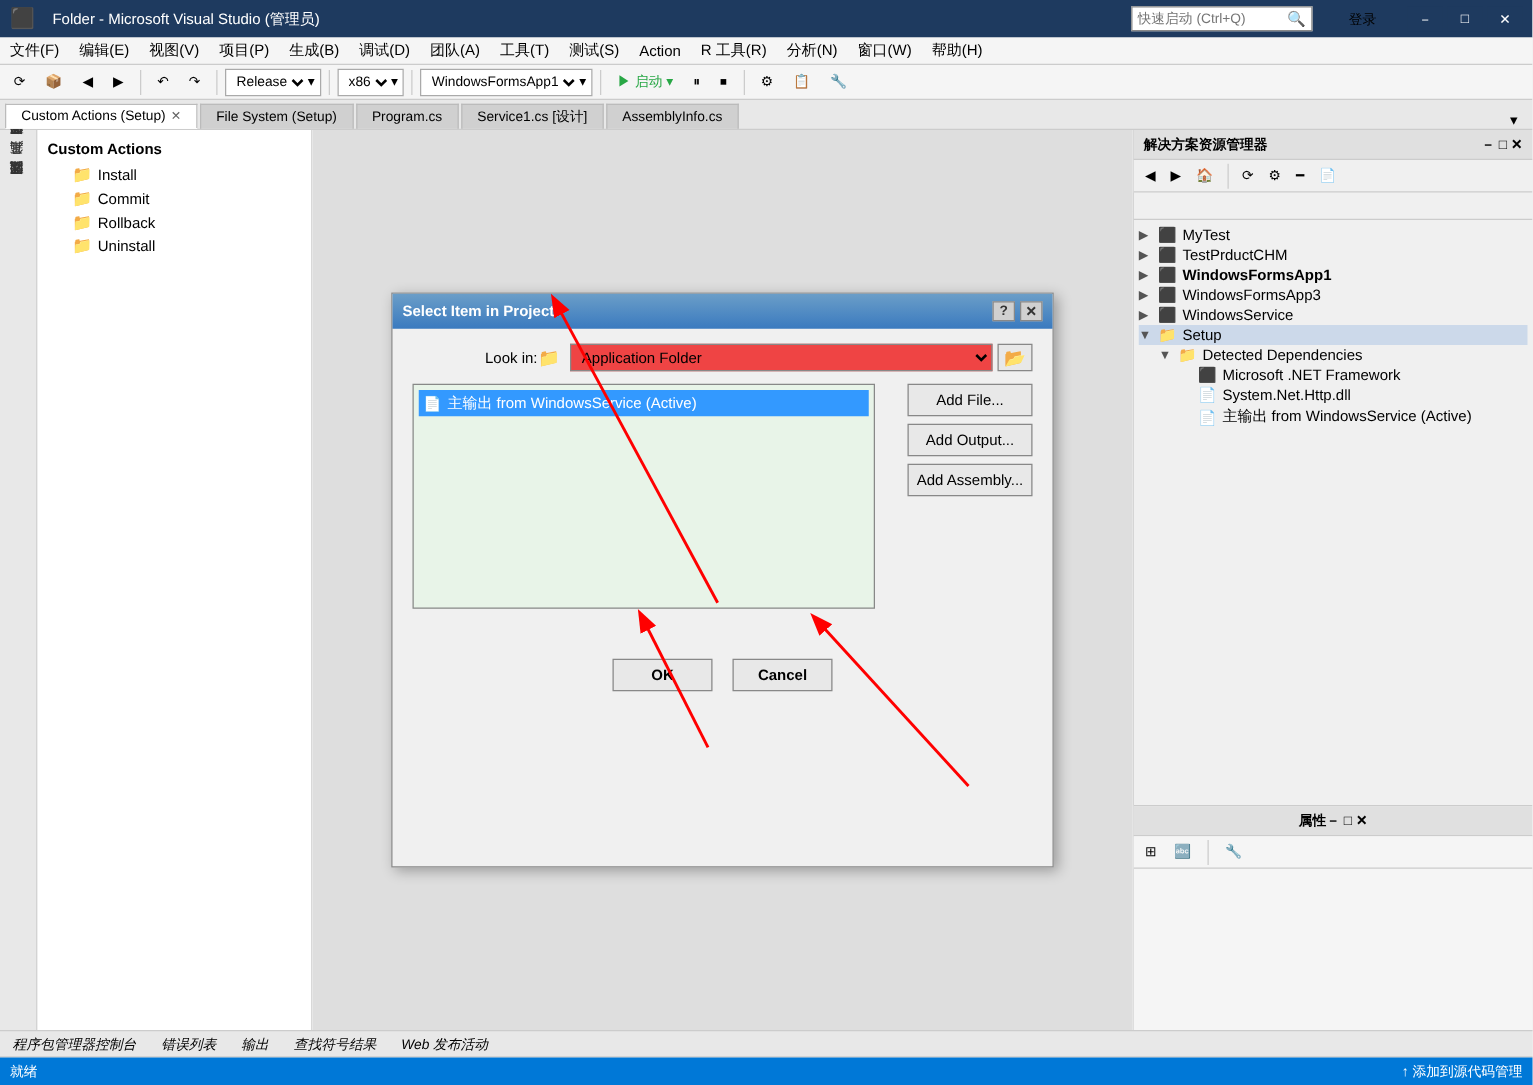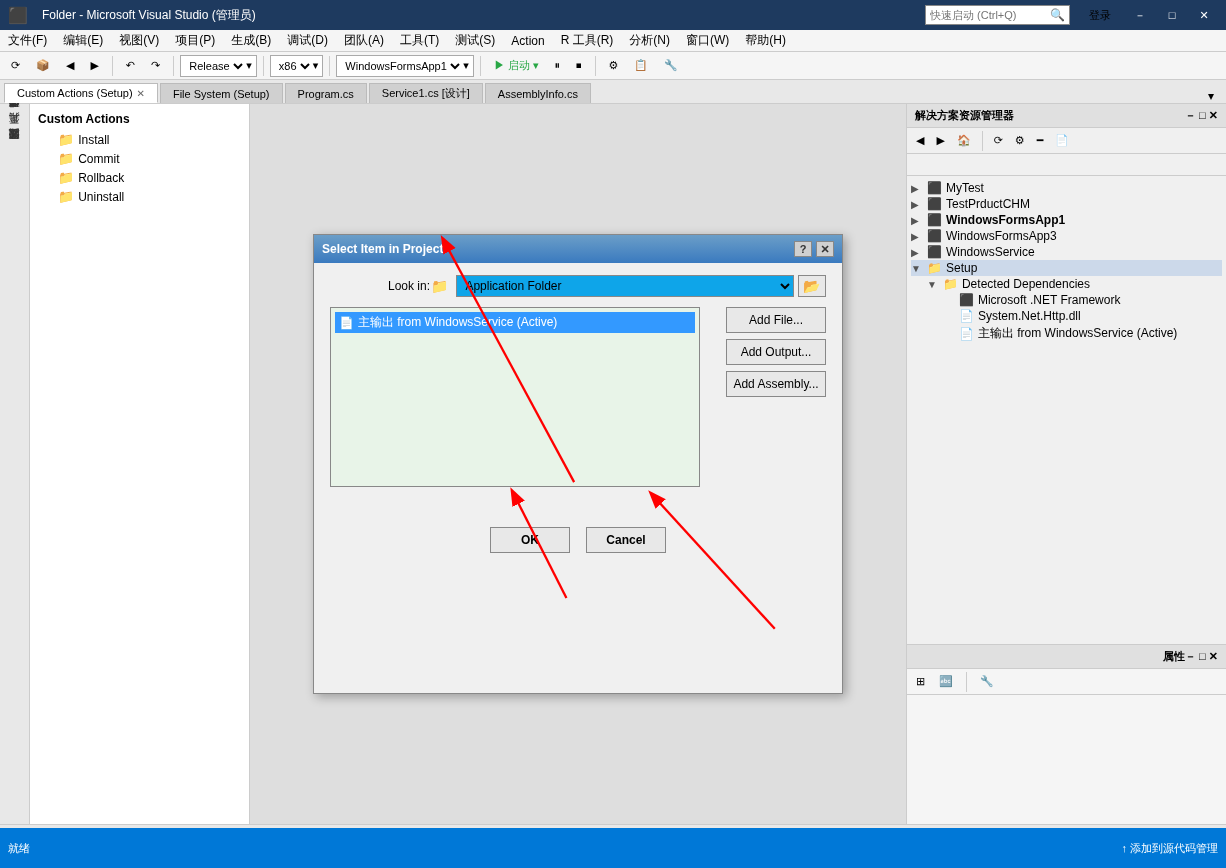--- a/index.html
+++ b/index.html
@@ -155,35 +155,35 @@
       border-top: 1px solid #ccc;
       background: #f5f5f5;
     }
     .properties-header {
       background: #e0e0e0;
       padding: 4px 8px;
       font-size: 11px;
       font-weight: bold;
       border-bottom: 1px solid #ccc;
       display: flex;
-      justify-content: flex-end;
+      justify-content: center;
     }
     .properties-toolbar {
       background: #f5f5f5;
       height: 26px;
       display: flex;
       align-items: center;
       padding: 0 4px;
       border-bottom: 1px solid #ccc;
       gap: 4px;
     }
 
     
     .status-bar {
-      height: 40px;
+      height: 22px;
       background: #0078d7;
       color: white;
       display: flex;
       align-items: center;
       padding: 0 8px;
       font-size: 11px;
       justify-content: space-between;
       position: absolute;
       bottom: 0;
       left: 0;
@@ -237,21 +237,21 @@
     }
     .modal-title-btns { display: flex; gap: 4px; }
     .modal-title-btn { width: 18px; height: 16px; background: #d0d0d0; border: 1px solid #888; display: flex; align-items: center; justify-content: center; cursor: pointer; font-size: 11px; font-weight: bold; color: #333; }
     .modal-body { padding: 12px 16px; }
     .form-row { display: flex; align-items: center; margin-bottom: 10px; }
     .form-label { width: 100px; font-size: 12px; text-align: right; margin-right: 1px; }
     .form-control-wrapper { display: flex; align-items: center; gap: 4px; flex: 1; }
     .form-select {
       height: 22px;
       border: 1px solid #888;
-      background: #0ea5e9;
+      background: #ef4444;
       font-size: 12px;
       padding: 0 4px;
       flex: 1;
     }
     .folder-browse-btn {
       width: 28px; height: 22px;
       background: #e8e8e8;
       border: 1px solid #888;
       cursor: pointer;
       display: flex; align-items: center; justify-content: center;
@@ -339,21 +339,21 @@
     .login-btn { padding: 2px 8px; font-size: 11px; background: transparent; border: 1px solid transparent; cursor: pointer; }
   </style>
 </head>
 <body>
 
 <div class="title-bar">
   <div class="title-bar-left">
     <span class="vs-icon">⬛</span>
     <span>Folder - Microsoft Visual Studio (管理员)</span>
   </div>
-  <div style="display:flex;align-items:center;gap:6px;">
+  <div style="display:flex;align-items:center;gap:16px;">
     <div class="quick-search">
       <input type="text" placeholder="快速启动 (Ctrl+Q)" style="">
       <span>🔍</span>
     </div>
     <button class="login-btn">登录</button>
     <div class="title-bar-right">
       <button class="title-btn">－</button>
       <button class="title-btn">□</button>
       <button class="title-btn close">✕</button>
     </div>

